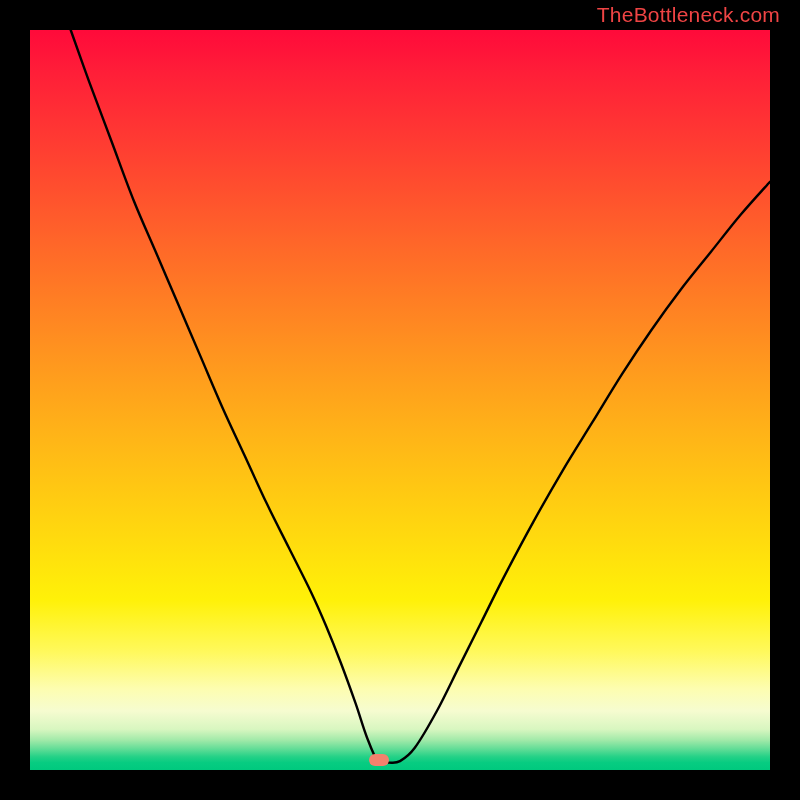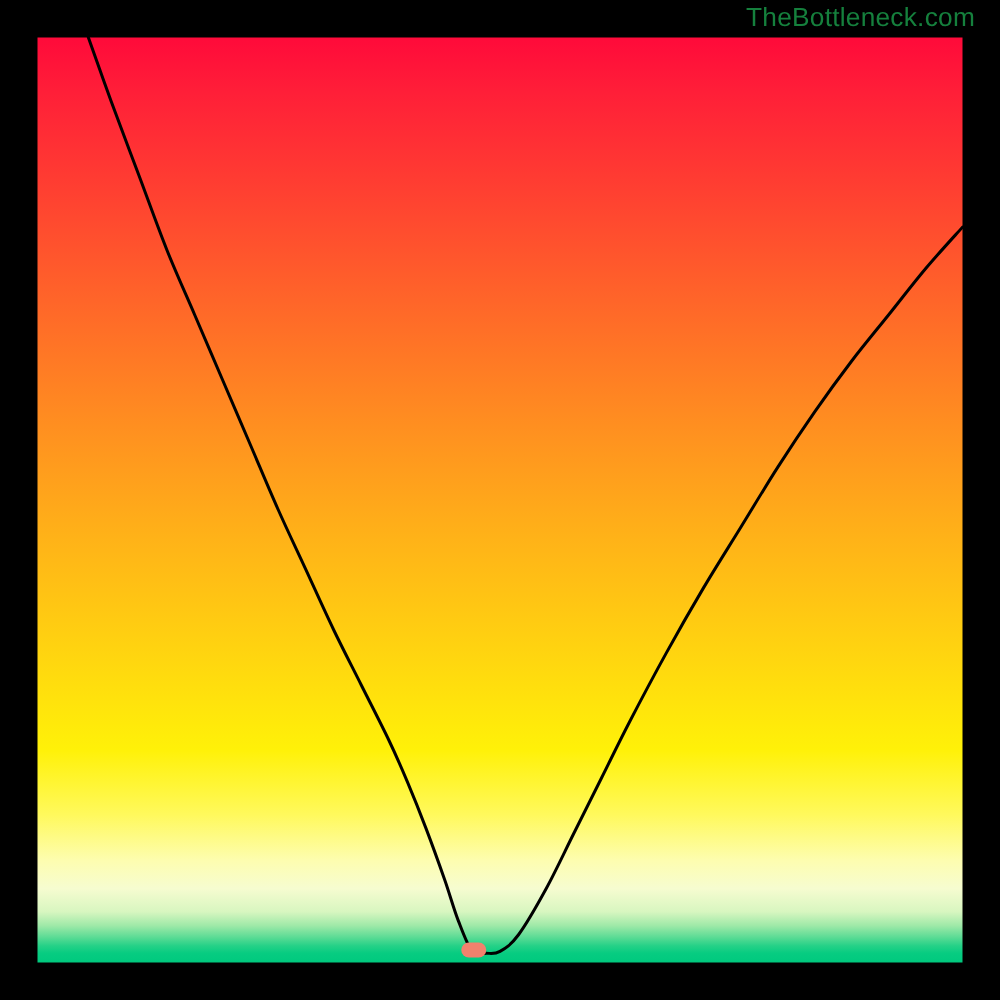--- a/index.html
+++ b/index.html
@@ -54,21 +54,21 @@
     height: 100%;
     overflow: visible;
   }
   .marker {
     position: absolute;
     background: #f2816d;
     border-radius: 6px;
   }
   .watermark {
     position: absolute;
-    color: #15803d;
+    color: #ef4444;
     font-size: 21px;
     letter-spacing: 0.2px;
     font-weight: 400;
   }
 </style>
 </head>
 <body>
 
 <div class="frame">
 

